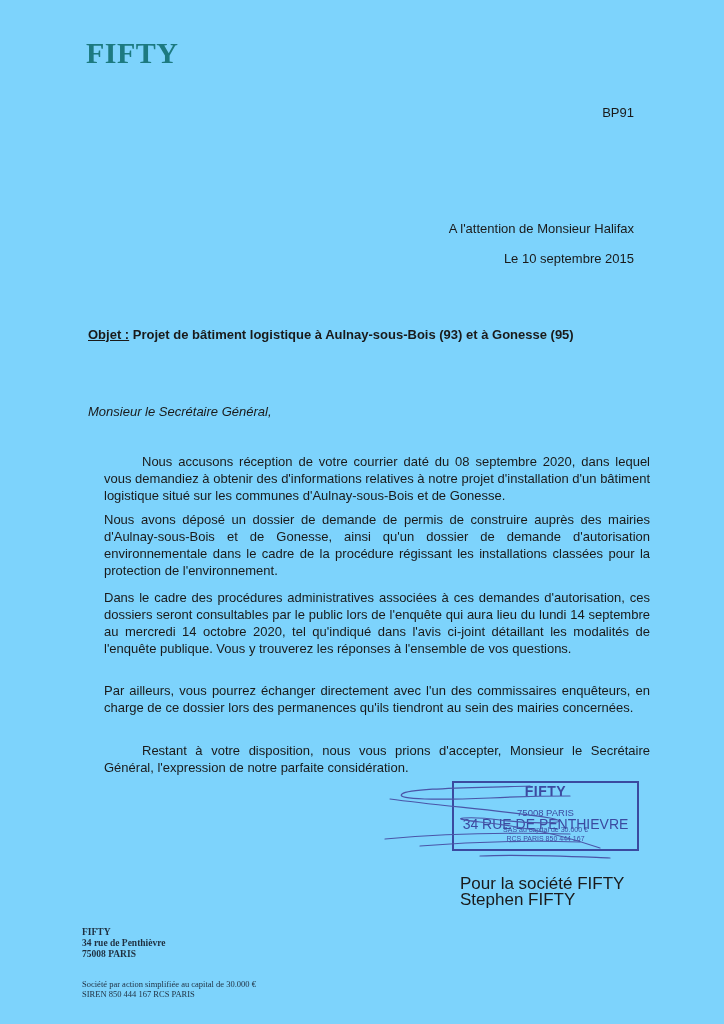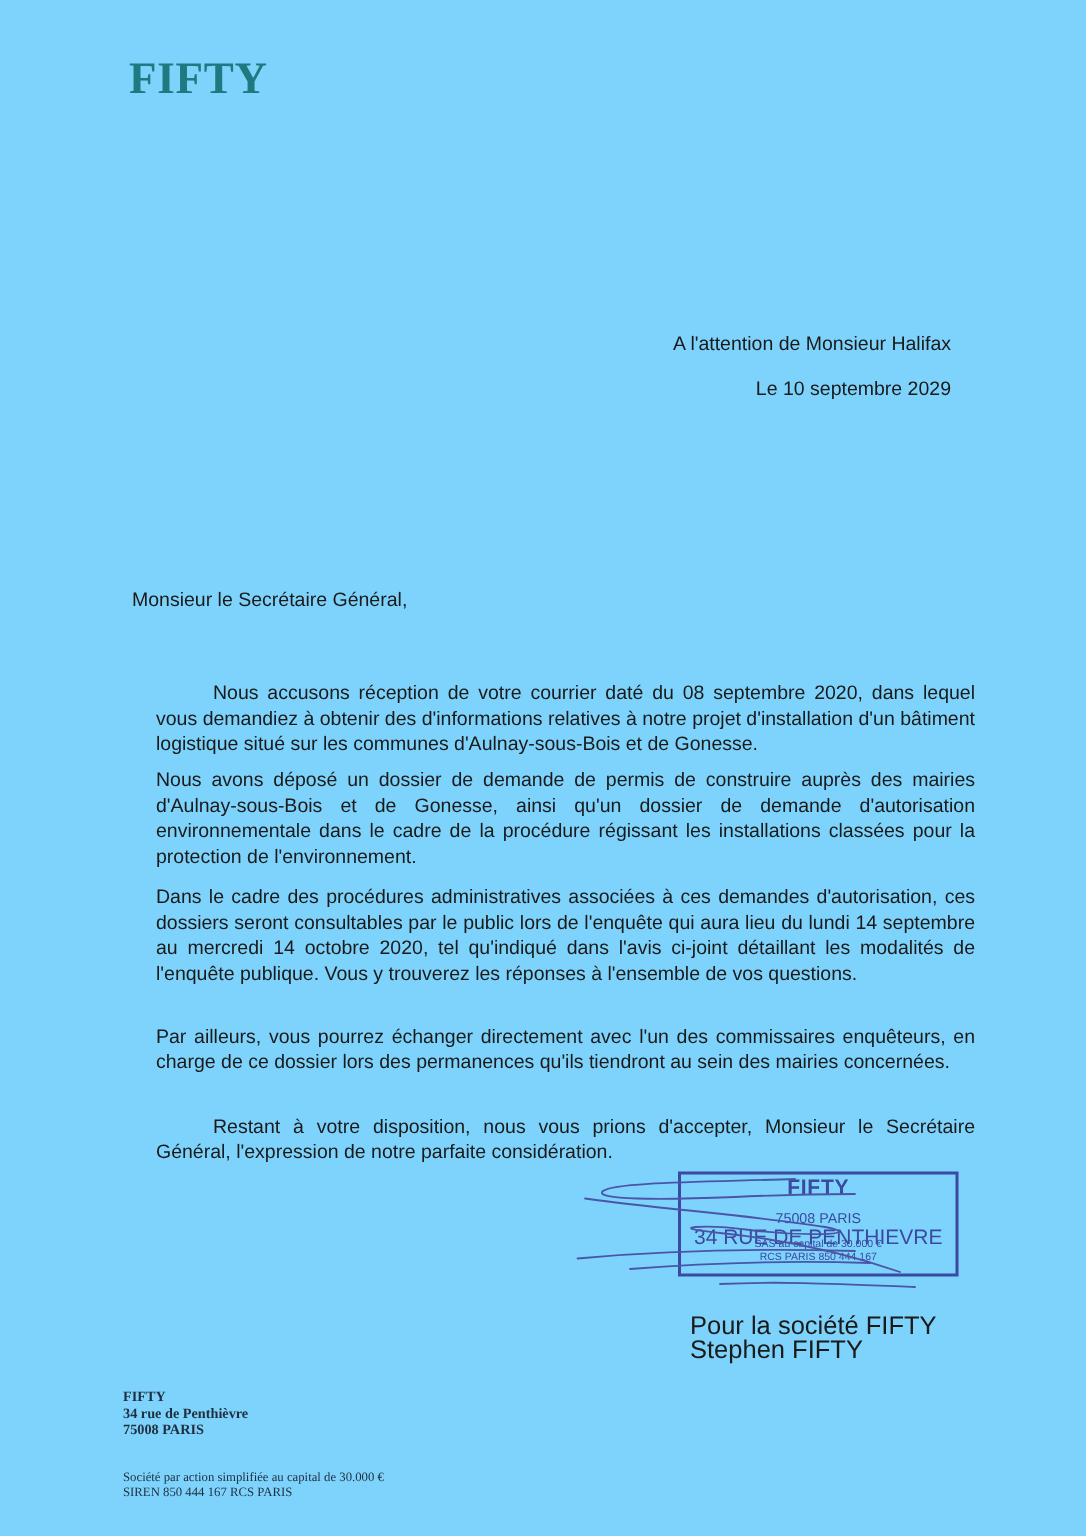--- a/index.html
+++ b/index.html
@@ -9,21 +9,21 @@
 
   .logo { position: absolute; left: 86px; top: 36px; font-family: "Liberation Serif", serif; font-weight: bold; font-size: 30px; color: #1d7a80; letter-spacing: 0.5px; }
 
   .recipient { position: absolute; right: 90px; top: 104px; text-align: right; font-size: 13px; line-height: 17px; }
   .attention { position: absolute; right: 90px; top: 221px; text-align: left; font-size: 13px; }
   .date { position: absolute; right: 90px; top: 251px; text-align: right; font-size: 13px; }
 
   .subject { position: absolute; left: 88px; top: 327px; font-size: 13px; font-weight: bold; }
   .subject .label { text-decoration: underline; }
 
-  .salutation { position: absolute; left: 88px; top: 392px; font-size: 13px; }
+  .salutation { position: absolute; left: 88px; top: 404px; font-size: 13px; font-style: italic; }
 
   .para { position: absolute; left: 104px; width: 546px; font-size: 13px; line-height: 17px; text-align: justify; }
   .p1 { top: 453px; text-indent: 38px; }
   .p2 { top: 511px; }
   .p3 { top: 589px; }
   .p4 { top: 682px; }
   .p5 { top: 742px; text-indent: 38px; }
 
   .stamp-area { position: absolute; left: 380px; top: 776px; width: 270px; height: 90px; }
   .stamp-box { position: absolute; left: 72px; top: 5px; width: 187px; height: 70px; border: 2px solid #3b4aa0; box-sizing: border-box; }
@@ -41,25 +41,29 @@
   .footer-legal { position: absolute; left: 82px; top: 979px; font-family: "Liberation Serif", serif; font-size: 8.5px; line-height: 10px; color: #1f2f3f; }
 </style>
 </head>
 <body>
 
 <div class="page">
 
   <div class="logo">FIFTY</div>
 
   <div class="recipient sans">
+    <div>BP91</div>
   </div>
 
   <div class="attention sans">A l'attention de Monsieur Halifax</div>
-  <div class="date sans">Le 10 septembre 2029</div>
+  <div class="date sans">Le 10 septembre 2015</div>
 
+  <div class="subject sans">
+    <span class="label">Objet :</span><span> Projet de bâtiment logistique à Aulnay-sous-Bois (93) et à Gonesse (95)</span>
+  </div>
 
   <div class="salutation sans">Monsieur le Secrétaire Général,</div>
 
   <div class="para p1 sans">Nous accusons réception de votre courrier daté du 08 septembre 2020, dans lequel vous demandiez à obtenir des d'informations relatives à notre projet d'installation d'un bâtiment logistique situé sur les communes d'Aulnay-sous-Bois et de Gonesse.</div>
   <div class="para p2 sans">Nous avons déposé un dossier de demande de permis de construire auprès des mairies d'Aulnay-sous-Bois et de Gonesse, ainsi qu'un dossier de demande d'autorisation environnementale dans le cadre de la procédure régissant les installations classées pour la protection de l'environnement.</div>
   <div class="para p3 sans">Dans le cadre des procédures administratives associées à ces demandes d'autorisation, ces dossiers seront consultables par le public lors de l'enquête qui aura lieu du lundi 14 septembre au mercredi 14 octobre 2020, tel qu'indiqué dans l'avis ci-joint détaillant les modalités de l'enquête publique. Vous y trouverez les réponses à l'ensemble de vos questions.</div>
   <div class="para p4 sans">Par ailleurs, vous pourrez échanger directement avec l'un des commissaires enquêteurs, en charge de ce dossier lors des permanences qu'ils tiendront au sein des mairies concernées.</div>
   <div class="para p5 sans">Restant à votre disposition, nous vous prions d'accepter, Monsieur le Secrétaire Général, l'expression de notre parfaite considération.</div>
 
   <div class="stamp-area">

